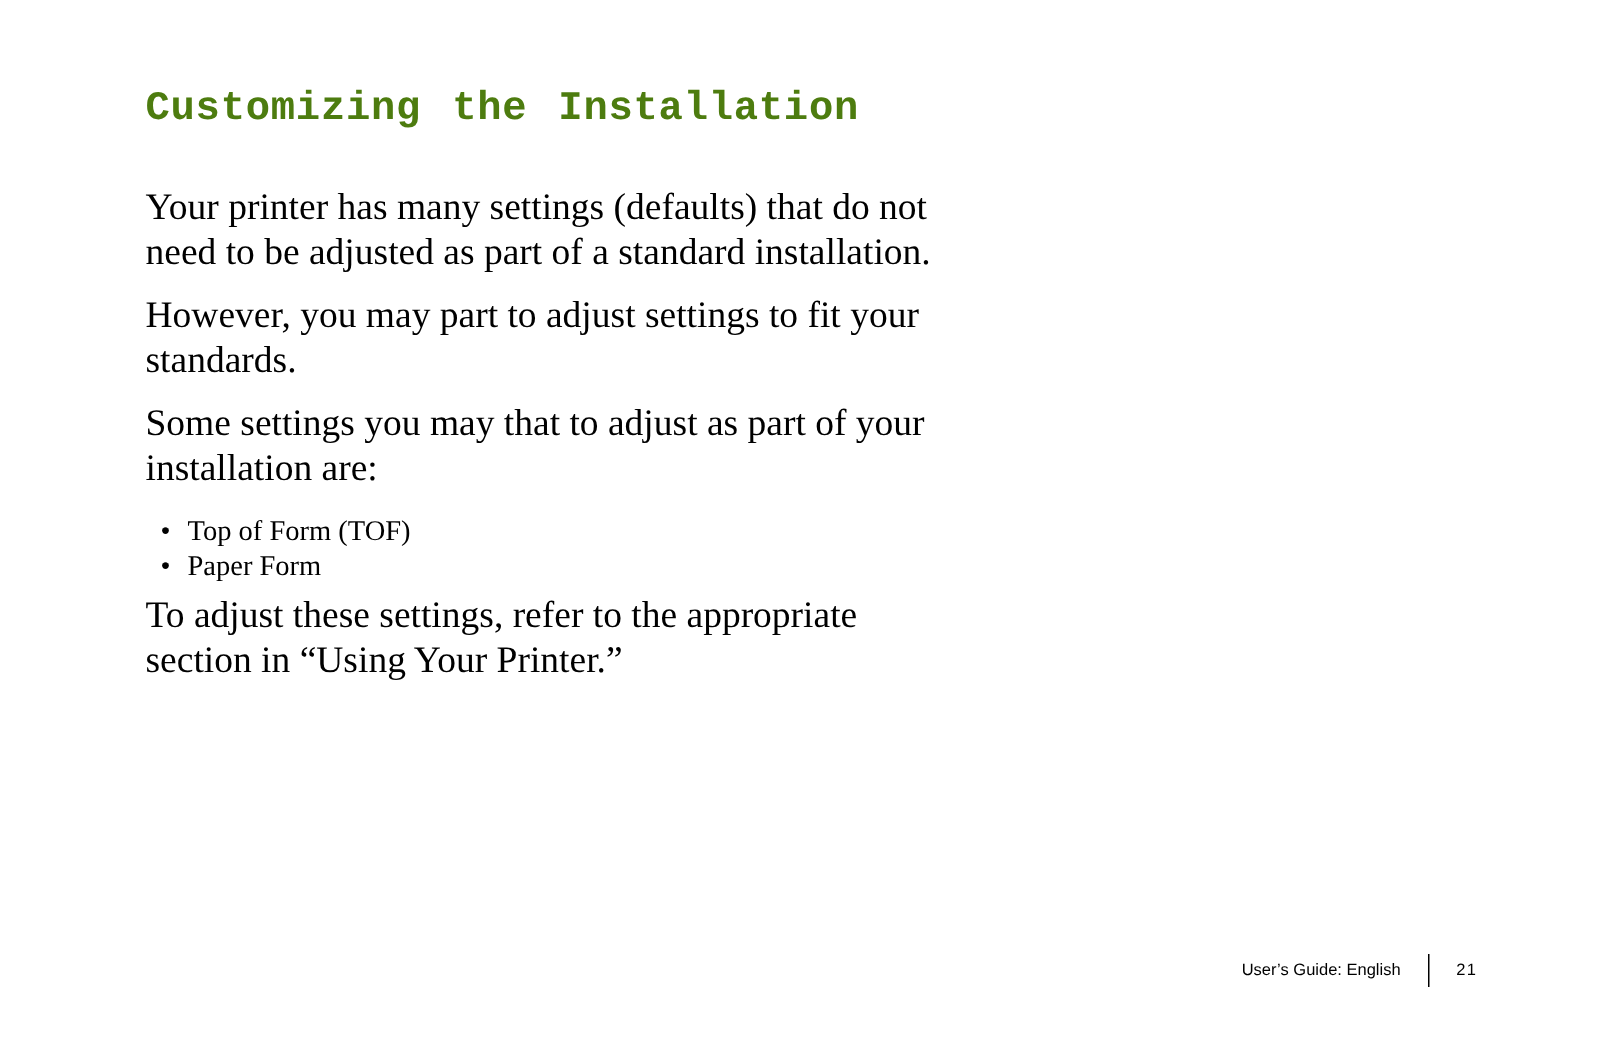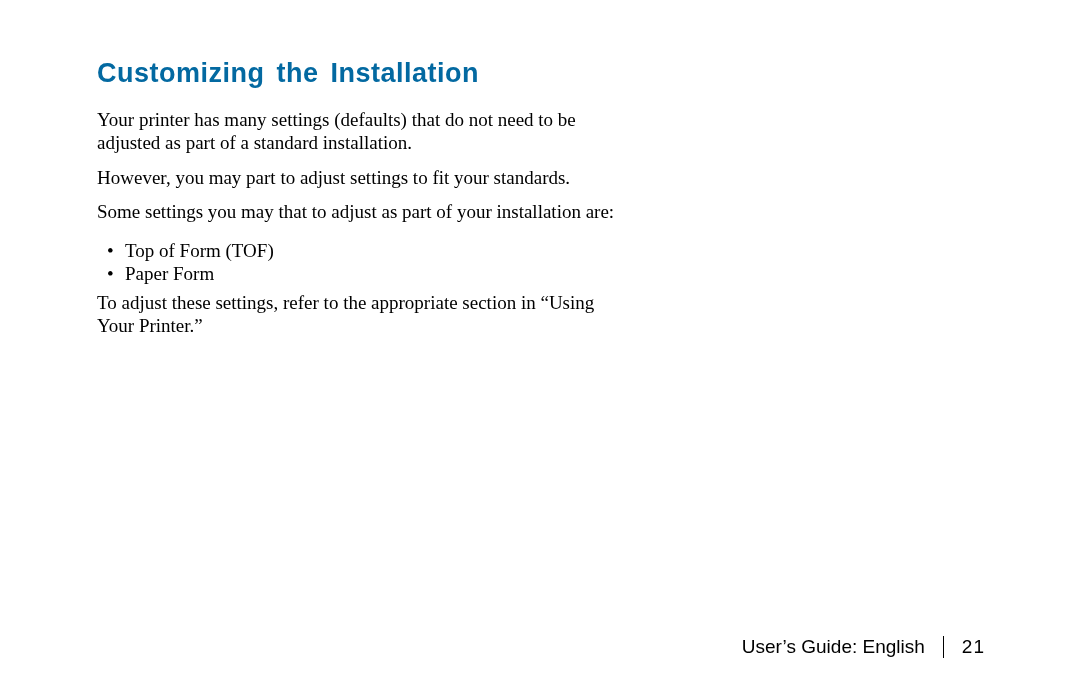--- a/index.html
+++ b/index.html
@@ -18,30 +18,30 @@
     height: 698px;
     box-sizing: border-box;
   }
   .content {
     position: absolute;
     left: 97px;
     top: 58px;
     width: 530px;
   }
   .heading {
-    font-family: Liberation Sans, sans-serif;
+    font-family: Liberation Mono, monospace;
     font-weight: 700;
     font-size: 27px;
     letter-spacing: 0.5px;
     word-spacing: 4px;
-    color: #0369a1;
-    margin: 0 0 20px 0;
+    color: #4d7c0f;
+    margin: 0 0 36px 0;
   }
   .para {
-    font-size: 19px;
+    font-size: 25px;
     line-height: 1.2;
     margin: 0 0 12px 0;
   }
   .list {
     margin: 16px 0 6px 0;
     padding: 0;
   }
   .list-item {
     font-size: 19px;
     line-height: 1.2;
@@ -55,21 +55,21 @@
     left: 10px;
     top: 0;
   }
   .footer {
     position: absolute;
     right: 95px;
     bottom: 40px;
     display: flex;
     align-items: center;
     font-family: Arial, "Helvetica Neue", Helvetica, sans-serif;
-    font-size: 19px;
+    font-size: 11px;
   }
   .footer-label {
     padding-right: 18px;
   }
   .footer-sep {
     width: 1px;
     height: 22px;
     background: #000000;
   }
   .footer-page {

